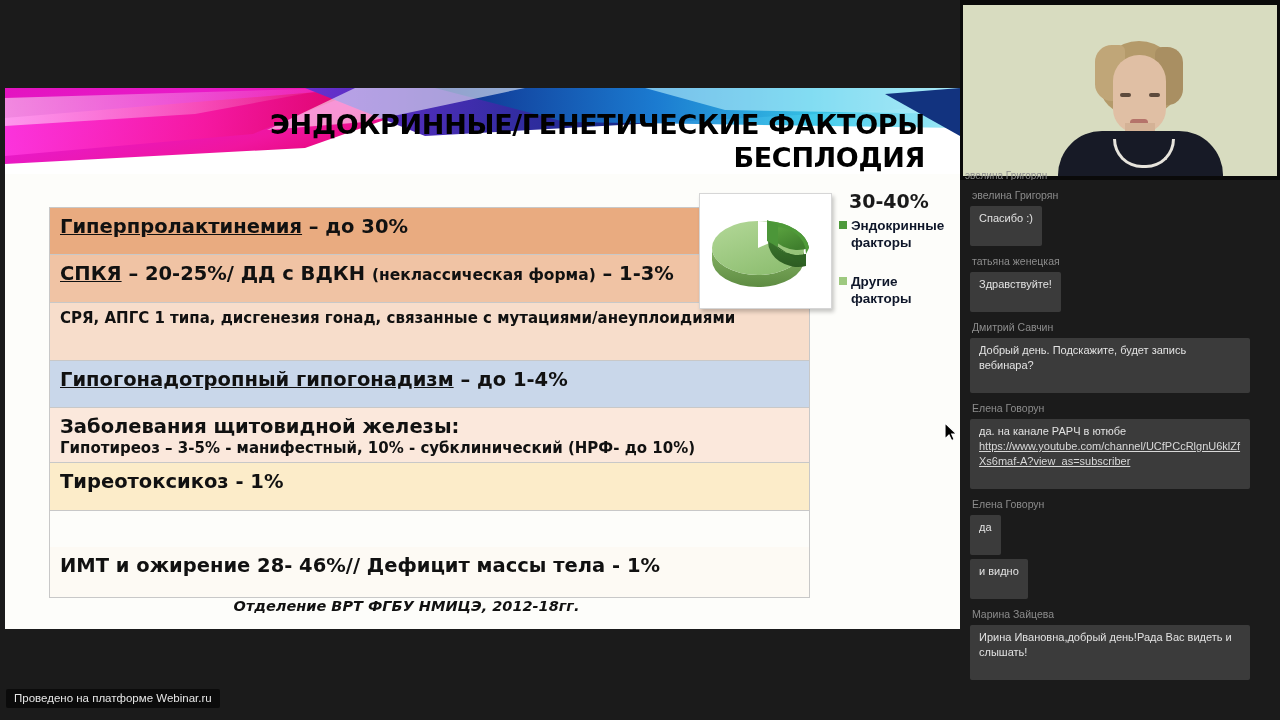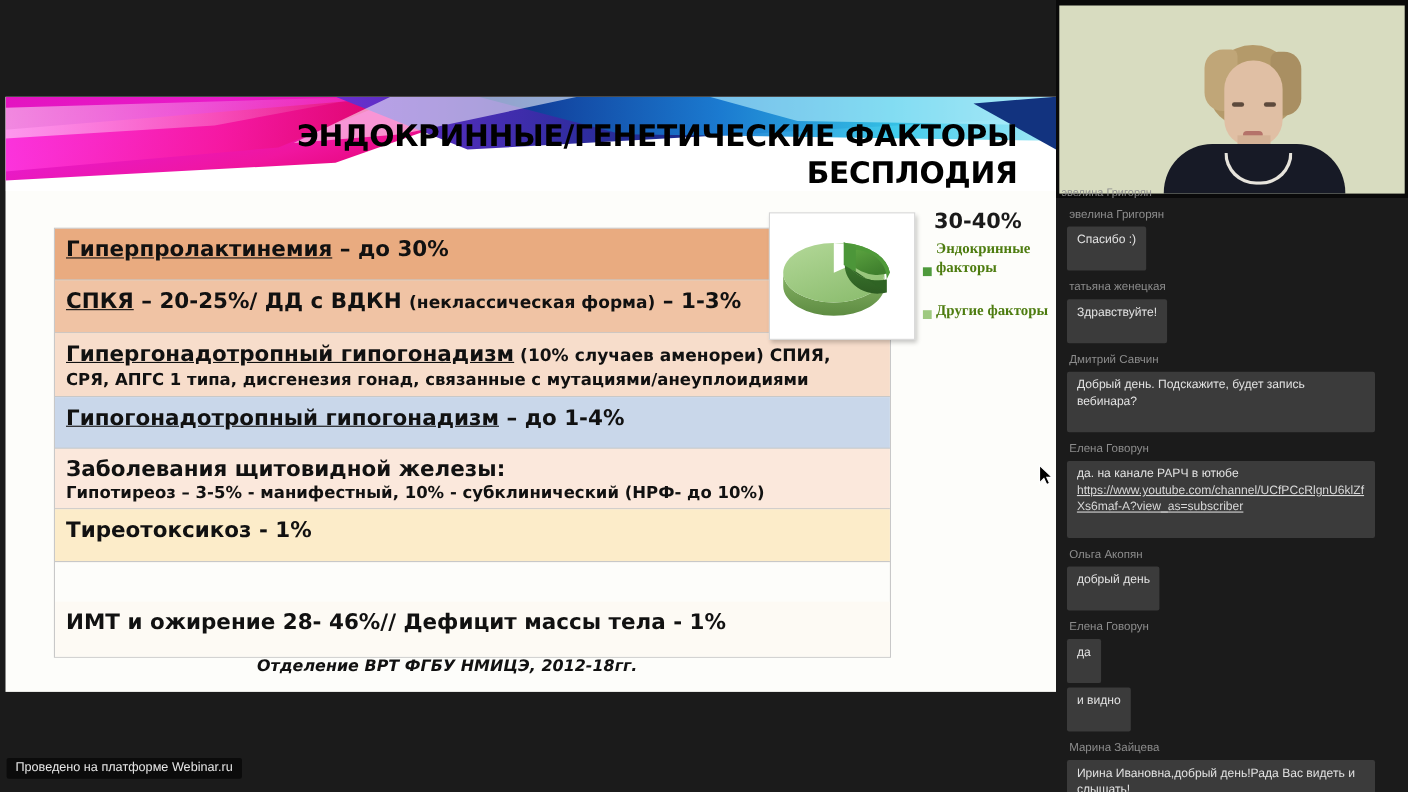--- a/index.html
+++ b/index.html
@@ -133,27 +133,27 @@
   #pie-pct {
     font-family: "DejaVu Sans", sans-serif;
     font-weight: 700;
     font-size: 19px;
     color: #1a1a1a;
     margin-bottom: 5px;
     padding-left: 10px;
   }
   .leg-item {
     display: flex;
-    align-items: flex-end;
+    align-items: flex-start;
     margin-bottom: 22px;
-    font-family: Liberation Serif, serif;
+    font-family: Liberation Sans, sans-serif;
     font-weight: 700;
     font-size: 13.5px;
     line-height: 17px;
-    color: #4d7c0f;
+    color: #0f172a;
   }
   .leg-swatch {
     width: 8px; height: 8px;
     margin-right: 4px;
     margin-top: 4px;
     flex: 0 0 auto;
   }
 
   #slide-footer {
     position: absolute;
@@ -383,21 +383,20 @@
 
         <div class="row h1" style="background:#e9ab80">
           <div class="r-main"><span class="ul">Гиперпролактинемия</span><span> – до 30%</span></div>
         </div>
 
         <div class="row h2" style="background:#f0c3a4">
           <div class="r-main"><span class="ul">СПКЯ</span><span> – 20-25%/ ДД с ВДКН </span><span class="small">(неклассическая форма)</span><span> – 1-3%</span></div>
         </div>
 
         <div class="row h3" style="background:#f7ddcb">
-          <div class="r-main"><span class="ul">Гипергонадотропный гипогонадизм</span><span class="small"> (10% случаев аменореи) СПИЯ,</span></div>
           <div class="r-sub">СРЯ, АПГС 1 типа, дисгенезия гонад, связанные с мутациями/анеуплоидиями</div>
         </div>
 
         <div class="row h4" style="background:#c9d7ea">
           <div class="r-main"><span class="ul">Гипогонадотропный гипогонадизм</span><span> – до 1-4%</span></div>
         </div>
 
         <div class="row h5" style="background:#fbe8dc">
           <div class="r-main">Заболевания щитовидной железы:</div>
           <div class="r-sub">Гипотиреоз – 3-5% - манифестный, 10% - субклинический (НРФ- до 10%)</div>
@@ -505,24 +504,20 @@
       </div>
 
       <div class="chat-msg">
         <div class="chat-author">Елена Говорун</div>
         <div class="chat-bubble">
           <span class="bubble-link-line">да. на канале РАРЧ в ютюбе</span>
           <a href="#">https://www.youtube.com/channel/UCfPCcRlgnU6klZfXs6maf-A?view_as=subscriber</a>
         </div>
       </div>
 
-      <div class="chat-msg">
-        <div class="chat-author">Ольга Акопян</div>
-        <div class="chat-bubble">добрый день</div>
-      </div>
 
       <div class="chat-msg">
         <div class="chat-author">Елена Говорун</div>
         <div class="chat-bubble">да</div>
         <div style="height:4px"></div>
         <div class="chat-bubble">и видно</div>
       </div>
 
       <div class="chat-msg">
         <div class="chat-author">Марина Зайцева</div>

